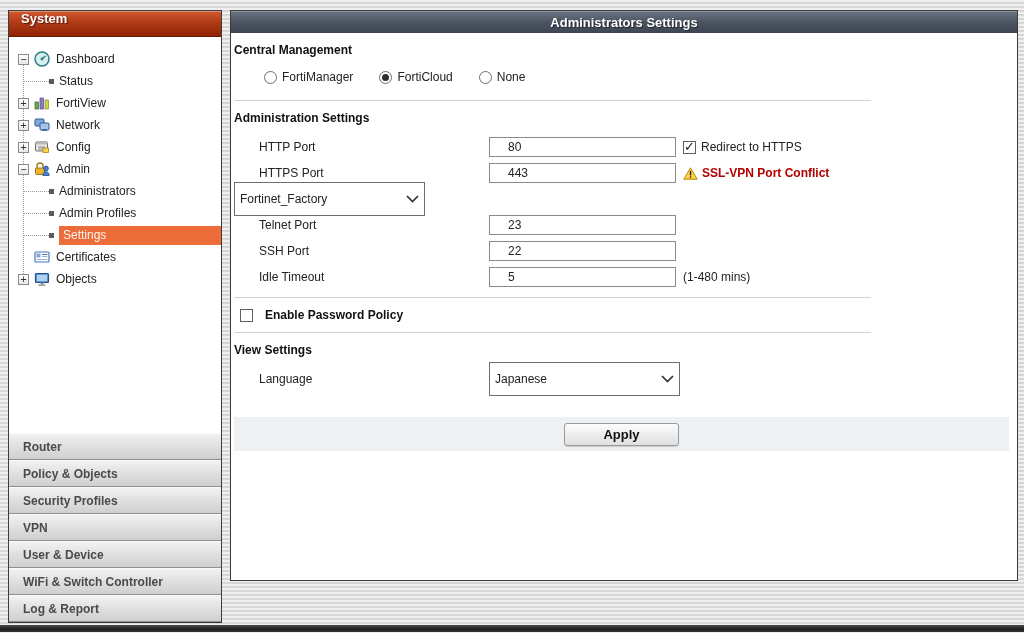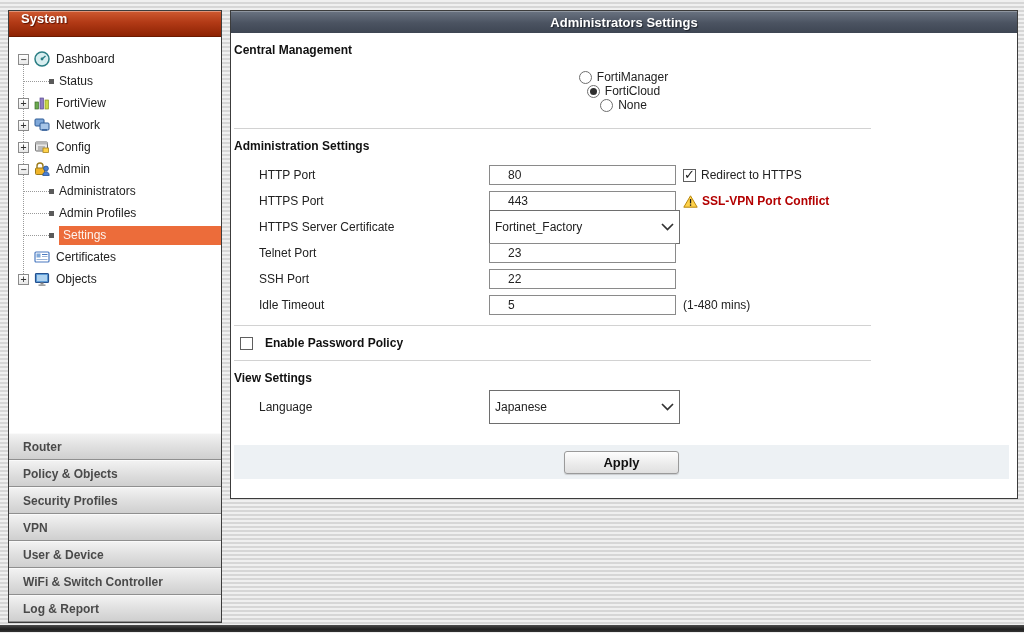--- a/index.html
+++ b/index.html
@@ -57,35 +57,35 @@
   .menu-item {
     height: 27px; flex: 0 0 27px;
     background: linear-gradient(180deg, #f2f2f2 0%, #dedede 55%, #cfcfcf 100%);
     border-top: 1px solid #fafafa; border-bottom: 1px solid #8f8f8f;
     display: flex; align-items: center; padding-left: 14px;
     font-weight: bold; color: #4a4a4a; cursor: pointer;
   }
 
   
   .main {
-    position: absolute; left: 230px; top: 10px; width: 788px; height: 489px;
+    position: absolute; left: 230px; top: 10px; width: 788px; height: 571px;
     background: #ffffff; border: 1px solid #3c3c3c;
     display: flex; flex-direction: column;
   }
   .main-header {
     height: 22px; flex: 0 0 22px;
     background: linear-gradient(180deg, #6b7482 0%, #4b5361 55%, #3e4653 100%);
     box-shadow: inset 0 1px 0 rgba(255,255,255,.25);
     color: #ffffff; font-weight: bold; font-size: 13px;
     display: flex; align-items: center; justify-content: center;
     text-shadow: 1px 1px 1px #20242c;
   }
   .content { padding: 10px 8px 0 3px; }
   .section-heading { font-weight: bold; font-size: 12px; color: #111; }
-  .radio-row { display: flex; align-items: center; margin: 13px 0 16px 30px; flex-direction: column; }
+  .radio-row { display: flex; margin: 13px 0 16px 30px; }
   .radio-option { display: flex; align-items: center; margin-right: 26px; cursor: pointer; }
   .radio {
     width: 13px; height: 13px; border: 1px solid #6e6e6e; border-radius: 50%;
     background: #fff; margin-right: 5px; position: relative; flex: 0 0 13px;
   }
   .radio.checked::after {
     content: ''; position: absolute; left: 2px; top: 2px; width: 7px; height: 7px;
     border-radius: 50%; background: #2f2f2f;
   }
   .divider { border-top: 1px solid #d2d2d2; width: 637px; margin: 4px 0 10px 0; }
@@ -331,21 +331,20 @@
                 <path d="M7.5 0.8 L14.2 12.2 L0.8 12.2 Z" fill="#ffd24a" stroke="#b8860b" stroke-width="1"></path>
                 <rect x="6.9" y="4" width="1.3" height="4.4" fill="#1a1a1a"></rect>
                 <rect x="6.9" y="9.4" width="1.3" height="1.4" fill="#1a1a1a"></rect>
               </svg>
           </span>
           <span class="conflict-text" style="color:#b30000;">SSL-VPN Port Conflict</span>
         </span>
       </div>
 
       <div class="form-row">
-        <span class="form-label">HTTPS Server Certificate</span>
         <span class="fake-select">
           <span>Fortinet_Factory</span>
           <span>
             <svg width="13" height="8" viewBox="0 0 13 8">
                 <polyline points="1,1 6.5,6.5 12,1" fill="none" stroke="#333" stroke-width="1.7"></polyline>
               </svg>
           </span>
         </span>
       </div>
 

